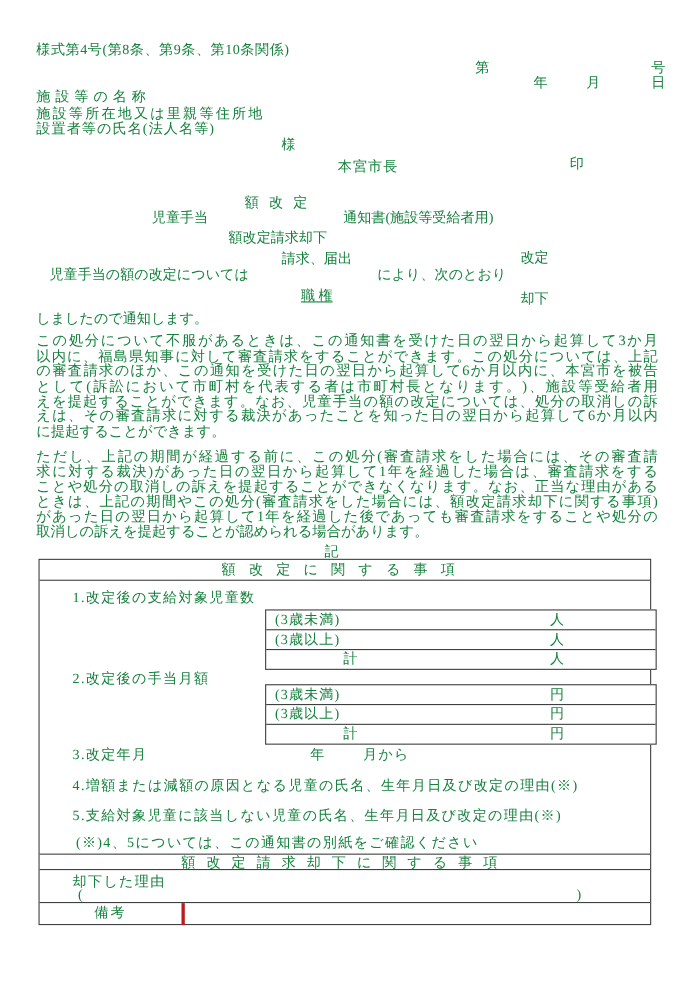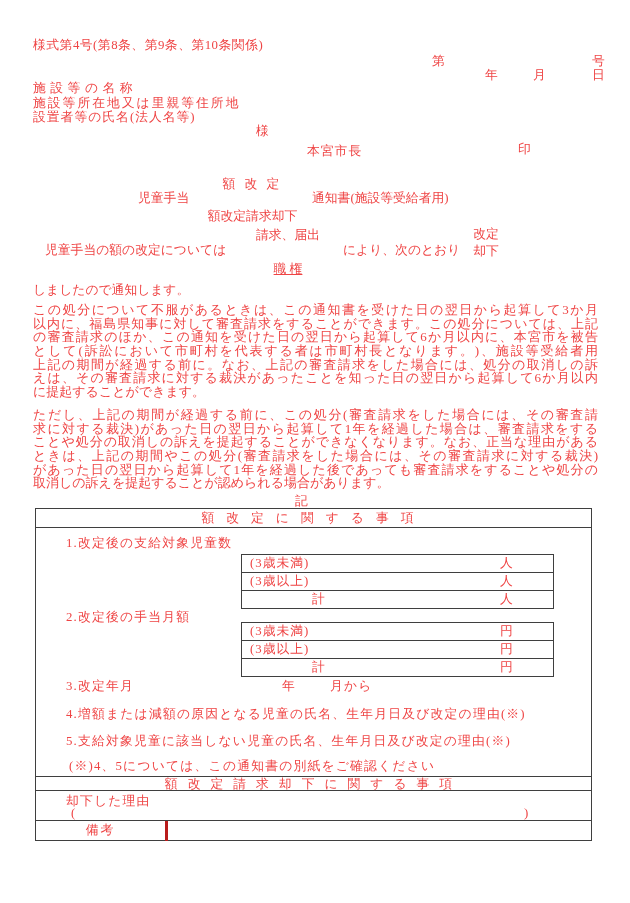--- a/index.html
+++ b/index.html
@@ -1,19 +1,19 @@
 <!DOCTYPE html>
 <html><head>
 <meta charset="utf-8">
 <style>
   html,body { margin:0; padding:0; background:#ffffff; }
   .page {
     position:relative; width:630px; height:903px; background:#ffffff;
     font-family:"Liberation Serif","DejaVu Serif",serif;
-    color:#ef4444; font-size:12.8px; overflow:hidden;
+    color:#15803d; font-size:12.8px; overflow:hidden;
   }
   .abs { position:absolute; white-space:nowrap; line-height:1.12; }
   .ls05 { letter-spacing:0.5px; }
   .ls1 { letter-spacing:1px; }
   .ls2 { letter-spacing:2px; }
   .ls3 { letter-spacing:3px; }
   .ls4 { letter-spacing:4.5px; }
   
   .recip-line { height:14.6px; line-height:14.6px; white-space:nowrap; }
   
@@ -34,21 +34,21 @@
   }
   .thead {
     position:absolute; left:0; width:100%; text-align:center;
     letter-spacing:12px; box-sizing:border-box;
   }
   .thead1 { top:0; height:19px; line-height:19px; border-bottom:1px solid #3f3f3f; }
   .thead2 { top:267px; height:15px; line-height:15px;
     border-top:1px solid #3f3f3f; border-bottom:1px solid #3f3f3f; letter-spacing:10px; }
   .titem { position:absolute; white-space:nowrap; letter-spacing:1.2px;margin-left:28px; }
   
-  .inner-table { position:absolute; width:313px; border:1px solid #3f3f3f; box-sizing:border-box; background:#fff; }
+  .inner-table { position:absolute; width:356px; border:1px solid #3f3f3f; box-sizing:border-box; background:#fff; }
   .irow { position:relative; height:17px; line-height:16.5px; }
   .irow + .irow { border-top:1px solid #3f3f3f; }
   .ilabel { position:absolute; left:8px; letter-spacing:1px; white-space:nowrap; }
   .irow.total .ilabel { left:70px; letter-spacing:3px; }
   .iunit { position:absolute; left:258px; white-space:nowrap; }
   
   .remarks-row { position:absolute; left:0; top:311px; width:100%; height:20px; border-top:1px solid #3f3f3f; box-sizing:border-box; }
   .remarks-cell { position:absolute; left:0; top:0; width:132px; height:20px;
     border-right:3px solid #b91c1c; box-sizing:border-box;
     text-align:center; letter-spacing:2px; line-height:19px; }
@@ -85,36 +85,36 @@
   <span class="abs" style="left:312px; top:191px;">通知書(施設等受給者用)</span>
 
   <span class="abs" style="left:45px; top:243px;">児童手当の額の改定については</span>
   <div class="stack" style="left:248px; top:227px; width:80px;">
     <span class="opt">請求、届出</span>
     <span class="opt" style="margin-top:17px;text-decoration:underline;">職 権</span>
   </div>
   <span class="abs" style="left:343px; top:243px;">により、次のとおり</span>
   <div class="stack" style="left:472px; top:226px; width:28px;">
     <span class="opt">改定</span>
-    <span class="opt" style="margin-top:0;">却下</span>
+    <span class="opt" style="margin-top:20px;">却下</span>
   </div>
   <span class="abs" style="left:33px; top:283px;">しましたので通知します。</span>
 
   <div class="paras">
     <div class="pline"> この処分について不服があるときは、この通知書を受けた日の翌日から起算して3か月</div>
     <div class="pline">以内に、福島県知事に対して審査請求をすることができます。この処分については、上記</div>
     <div class="pline">の審査請求のほか、この通知を受けた日の翌日から起算して6か月以内に、本宮市を被告</div>
     <div class="pline">として(訴訟において市町村を代表する者は市町村長となります。)、施設等受給者用</div>
-    <div class="pline">上記の期間が経過する前に。なお、上記の審査請求をした場合には、処分の取消しの訴</div>
+    <div class="pline">えを提起することができます。なお、児童手当の額の改定については、処分の取消しの訴</div>
     <div class="pline">えは、その審査請求に対する裁決があったことを知った日の翌日から起算して6か月以内</div>
     <div class="pline" style="text-align-last:left;">に提起することができます。</div>
     <div class="pline para2"> ただし、上記の期間が経過する前に、この処分(審査請求をした場合には、その審査請</div>
     <div class="pline">求に対する裁決)があった日の翌日から起算して1年を経過した場合は、審査請求をする</div>
     <div class="pline">ことや処分の取消しの訴えを提起することができなくなります。なお、正当な理由がある</div>
-    <div class="pline">ときは、上記の期間やこの処分(審査請求をした場合には、その審査請求に対する裁決)</div>
+    <div class="pline">ときは、上記の期間やこの処分(審査請求をした場合には、額改定請求却下に関する事項)</div>
     <div class="pline">があった日の翌日から起算して1年を経過した後であっても審査請求をすることや処分の</div>
     <div class="pline" style="text-align-last:left;">取消しの訴えを提起することが認められる場合があります。</div>
   </div>
 
   <span class="abs" style="left:295px; top:494px;">記</span>
 
   <div class="main-table">
 
     <div class="thead thead1">額改定に関する事項</div>
 

